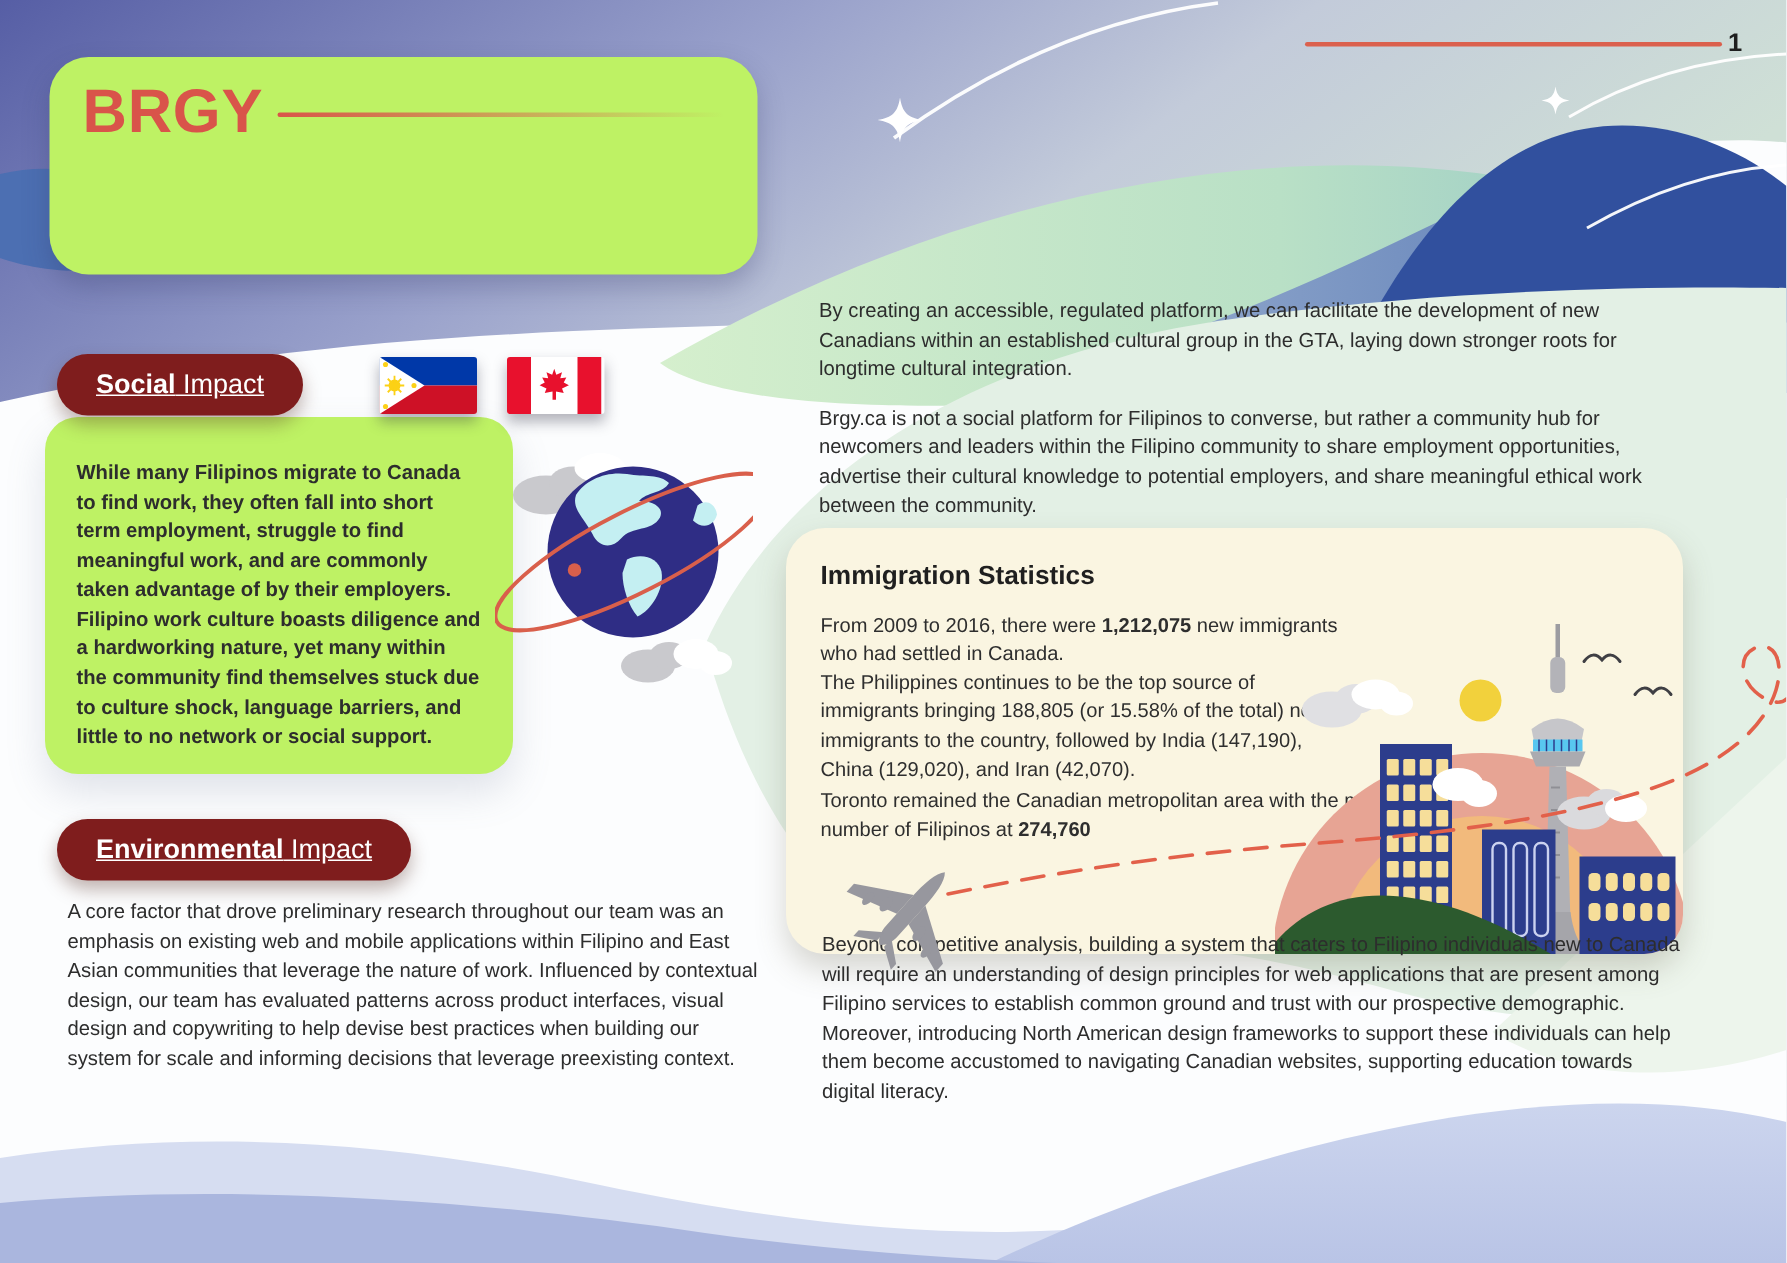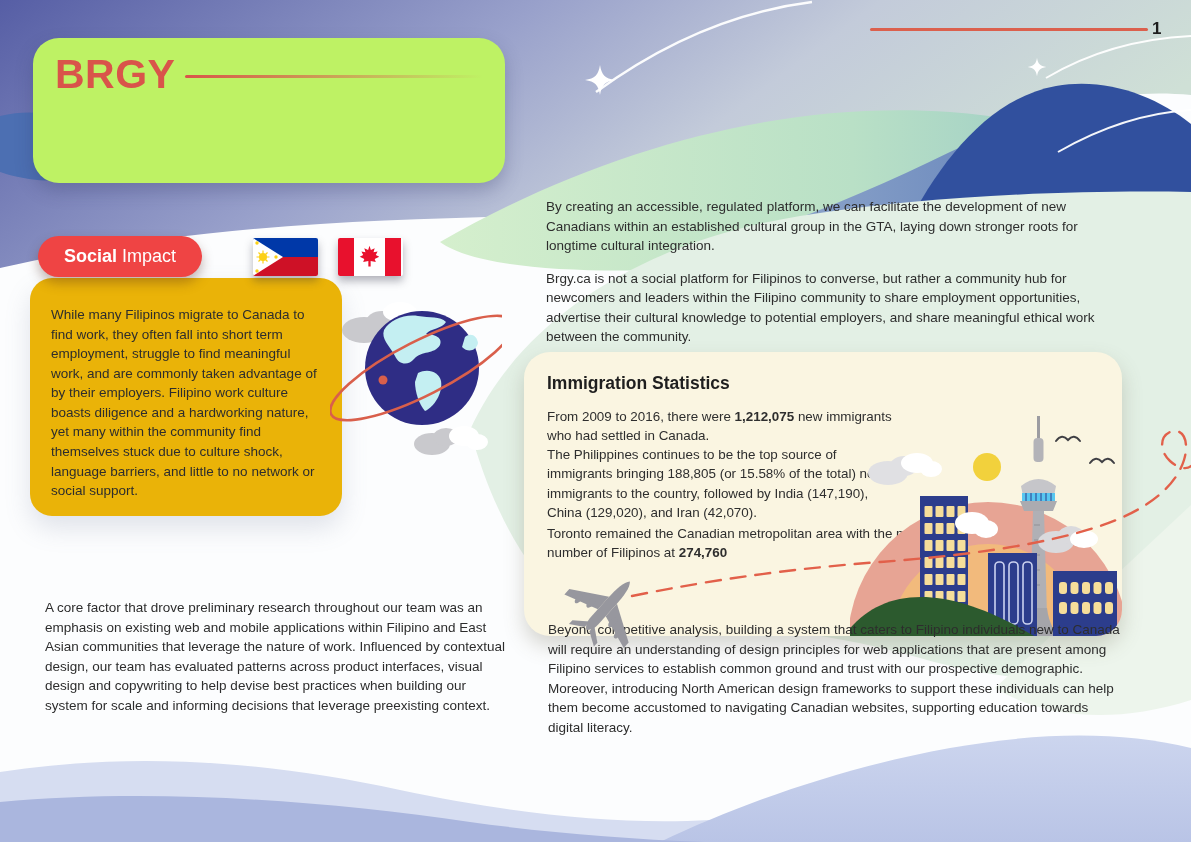--- a/index.html
+++ b/index.html
@@ -16,32 +16,32 @@
              padding:14px 22px;box-sizing:border-box;}
   .hero-top{display:flex;align-items:center;gap:10px;}
   .hero-title{font-size:41px;font-weight:800;letter-spacing:.5px;color:#d9544a;line-height:1.1;}
   .hero-rule{flex:1;height:3px;border-radius:2px;margin-top:4px;
              background:linear-gradient(to right,#d9544a,rgba(217,84,74,0));}
   .hero-subtitle{margin-top:8px;font-size:17px;font-weight:700;line-height:1.28;color:#3c3c3c;width:410px;}
 
   .page-line{position:absolute;left:870px;top:28px;width:278px;height:3px;border-radius:2px;background:#db604d;z-index:2;}
   .page-num{position:absolute;left:1152px;top:19px;font-size:17px;font-weight:700;color:#1e1e1e;z-index:2;}
 
-  .badge{position:absolute;z-index:2;background:#ef4444;color:#fff;border-radius:23px;
-         padding:10px 26px;font-size:18px;box-shadow:0 6px 12px rgba(80,40,30,.35);white-space:nowrap;}
+  .badge{position:absolute;z-index:2;background:#7f1d1d;color:#fff;border-radius:23px;
+         padding:10px 26px;font-size:18px;box-shadow:0 6px 12px rgba(80,40,30,.35);white-space:nowrap;text-decoration:underline;}
   .badge b{font-weight:800;}
   .badge-social{left:38px;top:236px;}
   .badge-env{left:38px;top:546px;}
 
   .flags{position:absolute;left:253px;top:238px;display:flex;gap:20px;z-index:2;}
   .flag{width:65px;height:38px;border-radius:2px;box-shadow:0 5px 9px rgba(40,40,60,.35);overflow:hidden;}
 
   .social-card{position:absolute;left:30px;top:278px;width:312px;height:238px;z-index:1;
-               background:#eab308;border-radius:22px;box-shadow:0 12px 26px rgba(110,120,150,.20);
-               padding:27px 21px;box-sizing:border-box;}
+               background:#bef264;border-radius:22px;box-shadow:0 12px 26px rgba(110,120,150,.20);
+               padding:27px 21px;box-sizing:border-box;font-weight:bold;}
   .body-text{font-size:13.5px;line-height:1.45;color:#2d2d2d;}
 
   .globe{position:absolute;left:330px;top:276px;width:172px;height:192px;z-index:3;}
 
   .right-col-top{position:absolute;left:546px;top:197px;width:580px;z-index:1;}
   .right-col-top p{margin:0 0 13px 0;}
   .right-col-bottom{position:absolute;left:548px;top:620px;width:574px;z-index:1;}
 
   .stats-card{position:absolute;left:524px;top:352px;width:598px;height:284px;z-index:1;
               background:#faf5e1;border-radius:26px;box-shadow:0 10px 20px rgba(100,95,70,.25);overflow:hidden;}
@@ -289,20 +289,21 @@
             <rect x="220.5" y="192" width="8" height="12" rx="3"></rect>
             <rect x="232" y="192" width="8" height="12" rx="3"></rect>
             <rect x="243.5" y="192" width="8" height="12" rx="3"></rect>
             <rect x="255" y="192" width="8" height="12" rx="3"></rect>
         </g>
       </g>
       <path d="M-6,226 C28,178 92,170 184,226 Z" fill="#2c5a2e"></path>
     </svg>
   </div>
 
+  <div class="badge badge-env"><b>Environmental</b><span> Impact</span></div>
 
   <div class="env-text body-text">
     <p>A core factor that drove preliminary research throughout our team was an emphasis on existing web and mobile applications within Filipino and East Asian communities that leverage the nature of work. Influenced by contextual design, our team has evaluated patterns across product interfaces, visual design and copywriting to help devise best practices when building our system for scale and informing decisions that leverage preexisting context.</p>
   </div>
 
   <div class="right-col-bottom body-text">Beyond competitive analysis, building a system that caters to Filipino individuals new to Canada will require an understanding of design principles for web applications that are present among Filipino services to establish common ground and trust with our prospective demographic. Moreover, introducing North American design frameworks to support these individuals can help them become accustomed to navigating Canadian websites, supporting education towards digital literacy.</div>
 
   <svg class="overlay" viewBox="0 0 1191 842">
     <path d="M632,596 C720,578 800,568 880,562 C960,556 1040,546 1100,526 C1148,510 1176,486 1184,460 C1190,440 1182,427 1170,432 C1159,437 1160,452 1170,461 C1180,470 1188,469 1191,466" stroke="#e2604a" stroke-width="2.4" stroke-dasharray="15 10" fill="none" stroke-linecap="round"></path>
     <g transform="translate(606,608) rotate(42) scale(1.05)" fill="#97979e">

